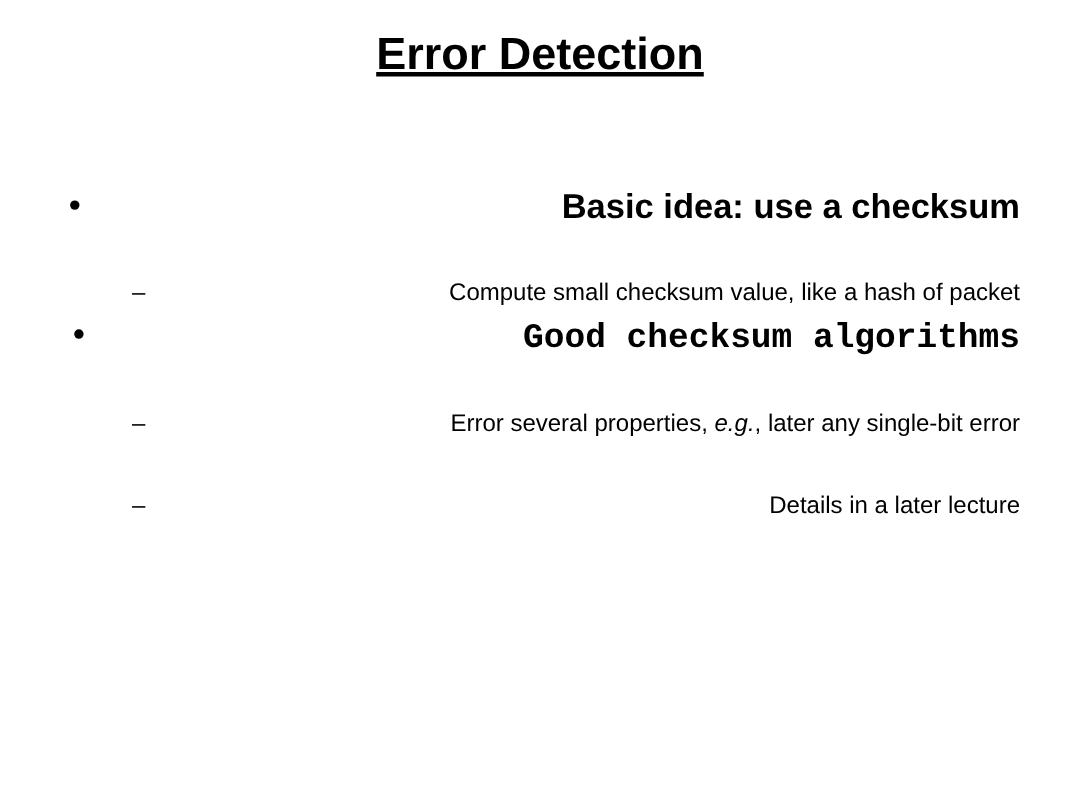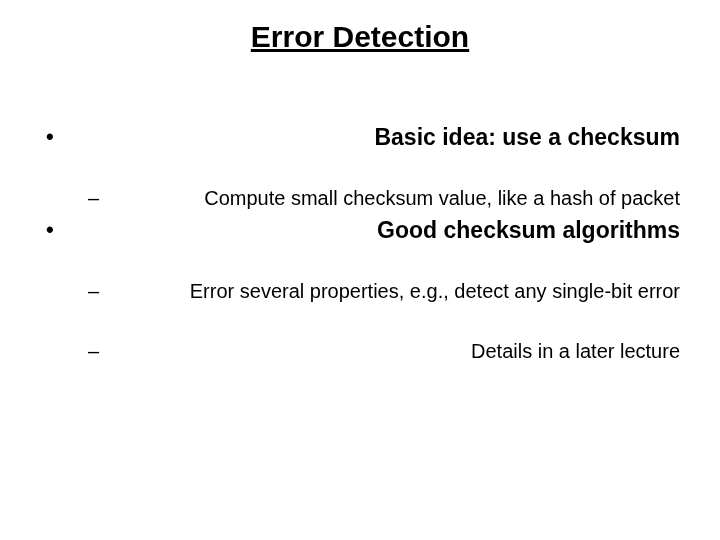--- a/index.html
+++ b/index.html
@@ -26,44 +26,46 @@
       margin-bottom: 8px;
       position: relative;
     }
     .bullet-main::before {
       content: "•";
       position: absolute;
       left: -20px;
       font-size: 22px;
     }
     .bullet-sub {
-      font-size: 20px;
+      font-size: 16px;
       font-weight: normal;
       margin-left: 72px;
       margin-bottom: 6px;
       position: relative;
       line-height: 1.25;
       margin-top: 35px;
     }
     .bullet-sub::before {
       content: "–";
       position: absolute;
       left: -24px;
     }
     .section-gap {
       margin-top: 4px;
+      font-family: Liberation Mono, monospace;
     }
     .italic {
+      font-style: italic;
     }
   </style>
 </head>
 <body>
 
 <h1 class="title">Error Detection</h1>
 
 <div class="bullet-main">Basic idea: use a checksum</div>
 <div class="bullet-sub">Compute small checksum value, like a hash of packet</div>
 
 <div class="bullet-main section-gap">Good checksum algorithms</div>
 <div class="bullet-sub">
-  <span>Error several properties, </span><span class="italic">e.g.</span><span>, detect any single-bit error</span>
+  <span>Error several properties, </span><span class="italic">e.g.</span><span>, later any single-bit error</span>
 </div>
 <div class="bullet-sub">Details in a later lecture</div>
 
 </body></html>

